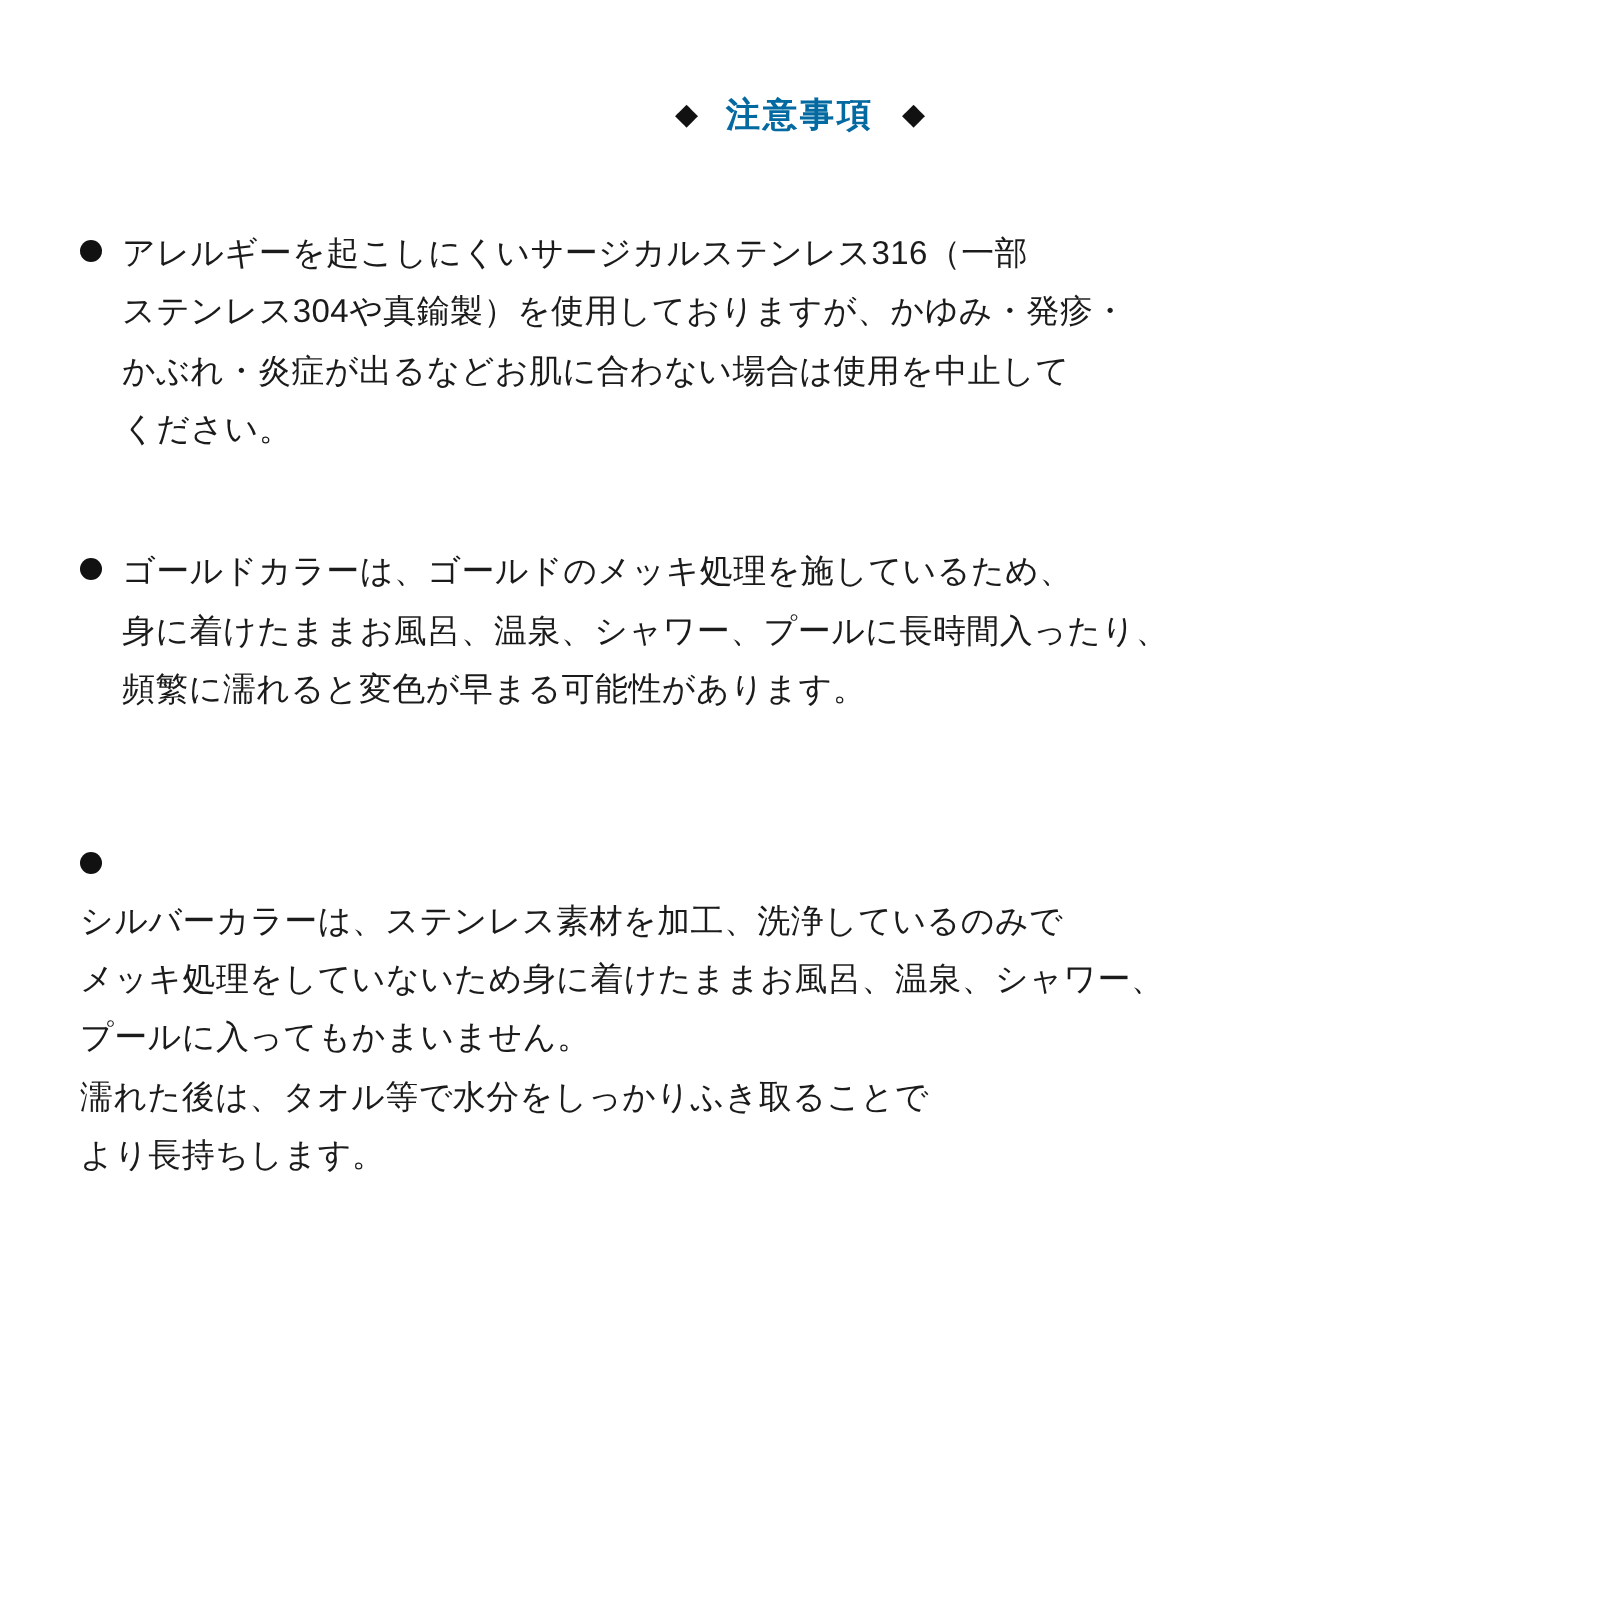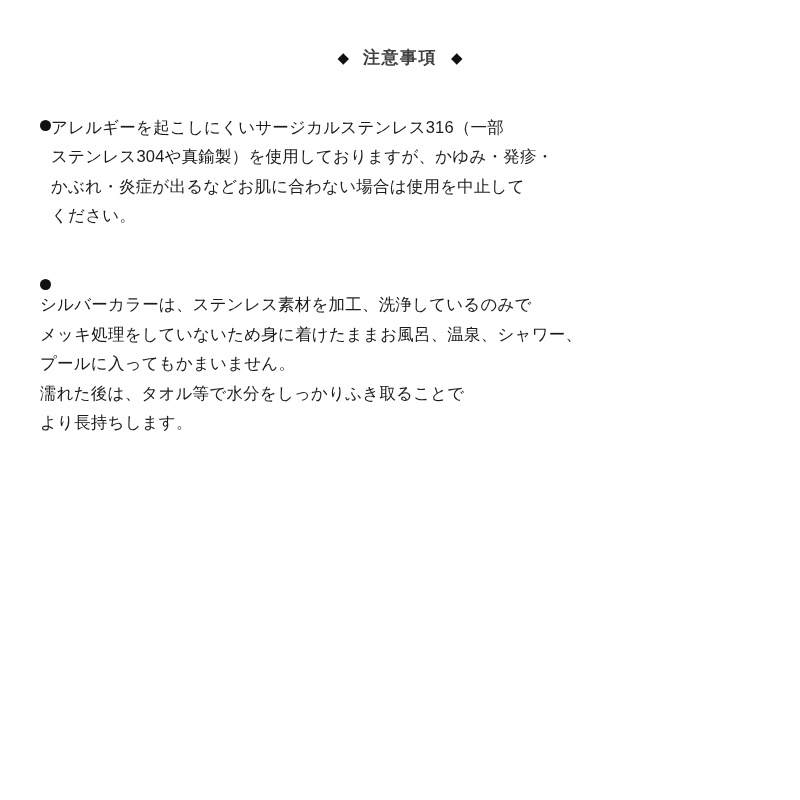--- a/index.html
+++ b/index.html
@@ -30,30 +30,31 @@
   }
   .diamond {
     font-size: 15px;
     line-height: 1;
     color: #111111;
   }
   .title-text {
     font-size: 17px;
     font-weight: bold;
     letter-spacing: 1.5px;
-    color: #404040;
+    color: #0369a1;
     white-space: nowrap;
   }
   .notes {
     margin: 0;
     padding: 0 0 0 0;
   }
   .note {
     display: flex;
     align-items: flex-start;
+    gap: 10px;
     padding-left: 0px;
   }
   .note-1 { margin-bottom: 42px; }
   .note-2 { margin-bottom: 58px; }
   .note-3 { margin-bottom: 0; flex-direction: column; }
   .bullet {
     flex: 0 0 auto;
     width: 11px;
     height: 11px;
     border-radius: 50%;
@@ -84,20 +85,26 @@
   <div class="notes">
 
     <div class="note note-1">
       <span class="bullet"></span>
       <div class="note-body">アレルギーを起こしにくいサージカルステンレス316（一部
 ステンレス304や真鍮製）を使用しておりますが、かゆみ・発疹・
 かぶれ・炎症が出るなどお肌に合わない場合は使用を中止して
 ください。</div>
     </div>
 
+    <div class="note note-2">
+      <span class="bullet"></span>
+      <div class="note-body">ゴールドカラーは、ゴールドのメッキ処理を施しているため、
+身に着けたままお風呂、温泉、シャワー、プールに長時間入ったり、
+頻繁に濡れると変色が早まる可能性があります。</div>
+    </div>
 
     <div class="note note-3">
       <span class="bullet"></span>
       <div class="note-body">シルバーカラーは、ステンレス素材を加工、洗浄しているのみで
 メッキ処理をしていないため身に着けたままお風呂、温泉、シャワー、
 プールに入ってもかまいません。
 濡れた後は、タオル等で水分をしっかりふき取ることで
 より長持ちします。</div>
     </div>
 

